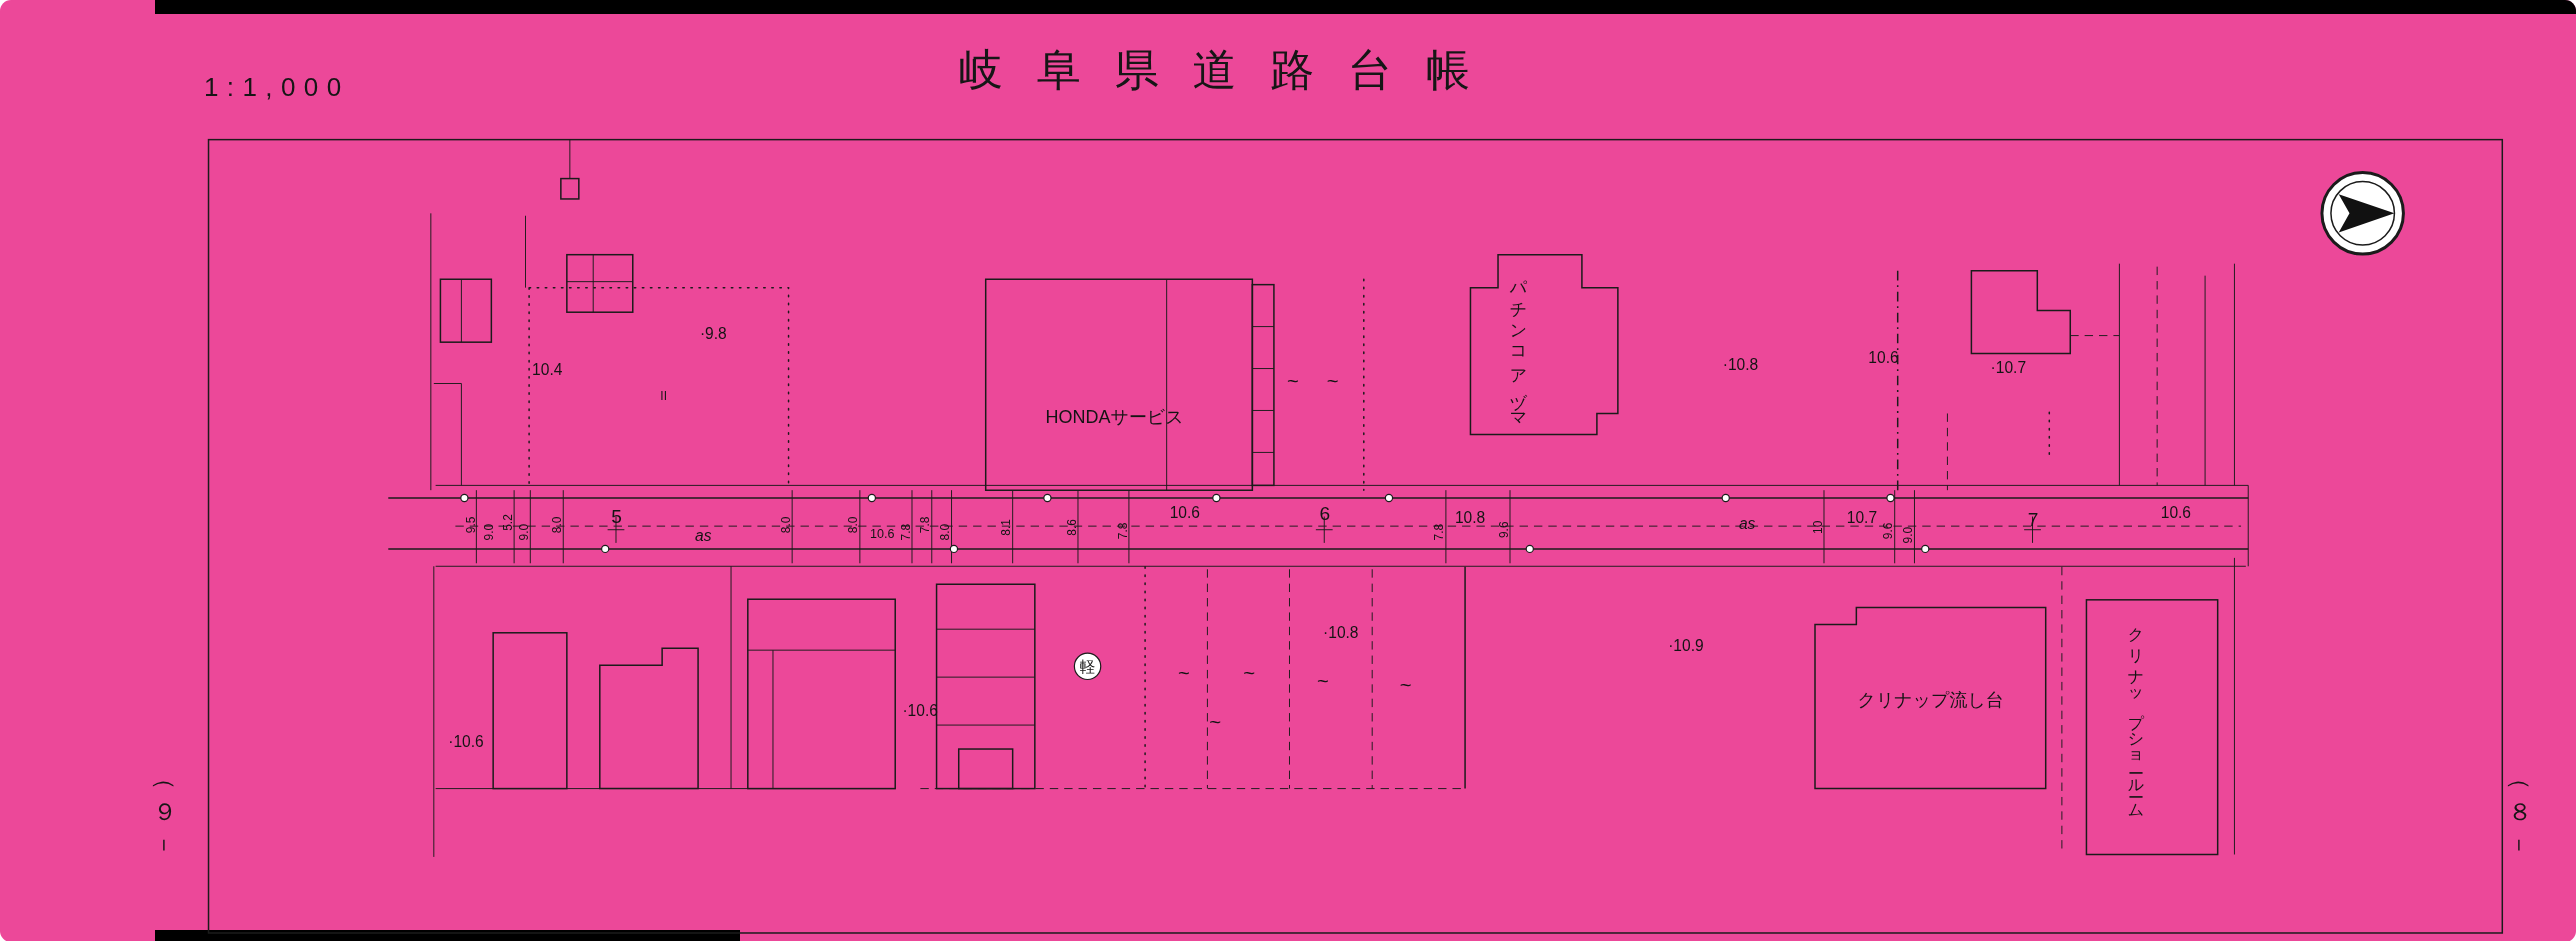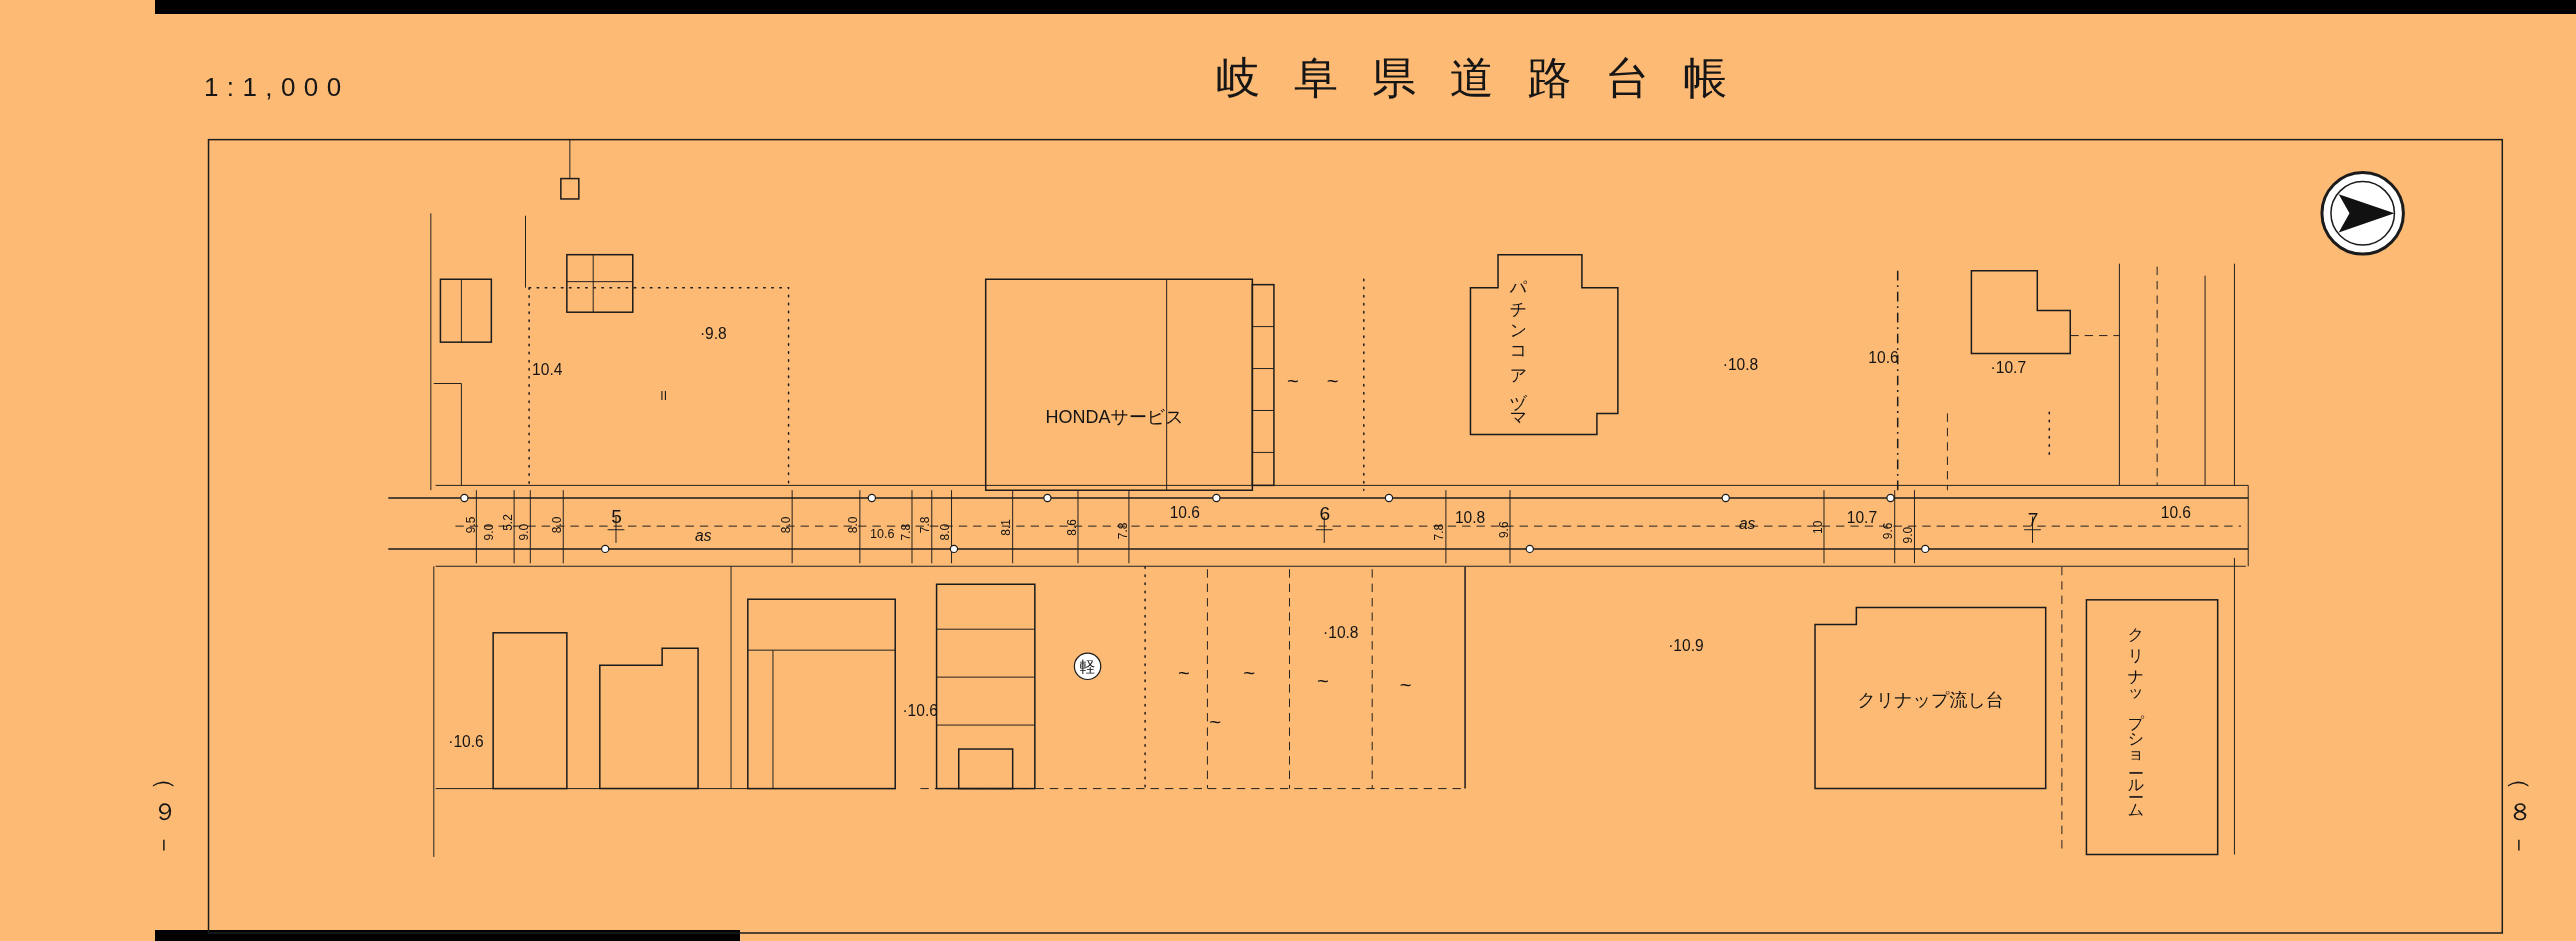--- a/index.html
+++ b/index.html
@@ -1,22 +1,22 @@
 <!DOCTYPE html>
 <html style="font-size:9.6px"><head>
 <meta charset="utf-8">
 <style>
   html,body{margin:0;padding:0;background:#fff;}
-  .page{position:relative;width:2576px;height:942px;background:#fdba74;overflow:hidden;
-        font-family:"Liberation Sans",sans-serif;color:#161616;}
+  .page{position:relative;width:2576px;height:942px;background:#ec4899;overflow:hidden;
+        font-family:"Liberation Sans",sans-serif;color:#161616;border-radius:11px;}
   .bar{position:absolute;background:#000;}
   .top-bar{left:155px;top:0;right:0;height:14.4px;}
   .bottom-bar{left:155px;top:930px;width:585px;height:12px;}
   .hdr-scale{position:absolute;left:204px;top:72px;font-size:26px;letter-spacing:8.4px;white-space:nowrap;}
-  .hdr-title{position:absolute;left:959px;top:49px;width:779px;text-align:right;
+  .hdr-title{position:absolute;left:959px;top:41px;width:779px;text-align:left;
              font-size:44px;font-weight:500;letter-spacing:10.8px;white-space:nowrap;}
   .hdr-route{position:absolute;left:1989px;top:73px;font-size:25px;letter-spacing:3.6px;
              border-bottom:2.4px solid #111;padding:0 6px 8.4px 6px;white-space:nowrap;}
   .sheet-ref{position:absolute;display:flex;flex-direction:column;align-items:center;gap:9.6px;
              font-size:24px;line-height:1;}
   .sheet-ref-left{left:153px;top:766px;}
   .sheet-ref-right{left:2508px;top:766px;}
   .sheet-ref .rot{display:inline-block;transform:rotate(90deg);}
   #map-svg{position:absolute;left:0;top:0;width:2576px;height:942px;}
   #map-svg path,#map-svg rect.outline,#map-svg circle.pt{fill:none;stroke:#1b1b1b;stroke-width:2.5;}

